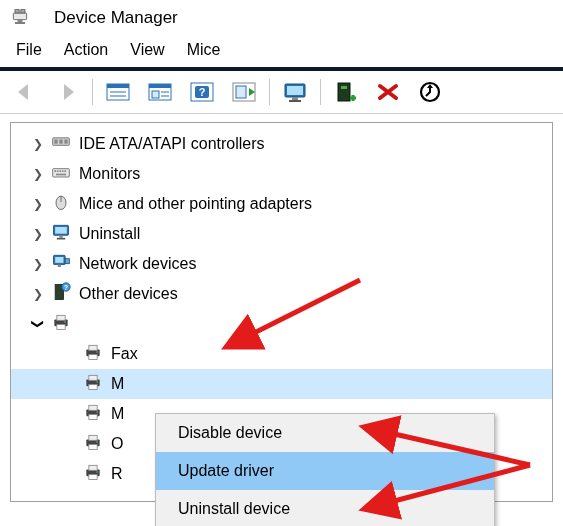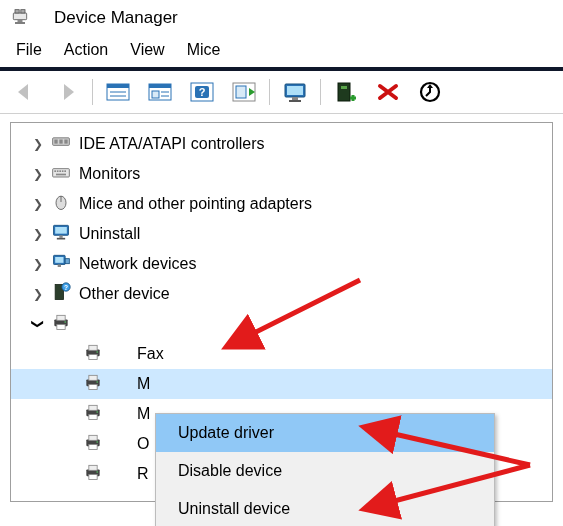--- a/index.html
+++ b/index.html
@@ -79,21 +79,21 @@
   }
   .tree-row .label { padding-left: 2px; text-align: right; }
   .child-row {
     display: flex;
     align-items: center;
     height: 30px;
     padding-left: 72px;
     gap: 6px;
   }
   .child-row.selected { background:#cde8ff; }
-  .child-row .label { padding-left:2px;margin-left:26px; }
+  .child-row .label { padding-left:2px; }
   .context-menu {
     position:absolute;
     left:155px;
     top:413px;
     width:340px;
     background:#f0f0f0;
     border:1px solid #bcbcbc;
     box-shadow:2px 2px 4px rgba(0,0,0,.25);
     z-index:10;
   }
@@ -262,21 +262,21 @@
       <span class="label">Network devices</span>
     </div>
 
     <div class="tree-row">
       <span class="expander">❯</span>
       <span><svg class="ic" viewBox="0 0 24 24">
             <rect x="5" y="3" width="10" height="18" fill="#2c3e2c" stroke="#1a261a"></rect>
             <circle cx="18" cy="6" r="5" fill="#3fa0e8" stroke="#17517f"></circle>
             <text x="18" y="9" font-size="8" text-anchor="middle" fill="#fff" font-weight="bold">?</text>
           </svg></span>
-      <span class="label">Other device</span>
+      <span class="label">Other devices</span>
     </div>
 
     <div class="tree-row">
       <span class="expander" style="transform:rotate(90deg); color:#000;">❯</span>
       <span><svg class="ic" viewBox="0 0 24 24">
             <rect x="4" y="9" width="16" height="8" rx="1" fill="#444"></rect>
             <rect x="7" y="4" width="10" height="6" fill="#eee" stroke="#888"></rect>
             <rect x="7" y="15" width="10" height="6" fill="#fff" stroke="#888"></rect>
             <circle cx="17" cy="12" r="1" fill="#56c865"></circle>
           </svg></span>
@@ -325,22 +325,22 @@
             <rect x="7" y="15" width="10" height="6" fill="#fff" stroke="#888"></rect>
             <circle cx="17" cy="12" r="1" fill="#56c865"></circle>
           </svg></span>
       <span class="label">R</span>
     </div>
 
   </div>
 </div>
 
 <div class="context-menu">
+  <div class="item">Disable device</div>
   <div class="item hl">Update driver</div>
-  <div class="item">Disable device</div>
   <div class="item">Uninstall device</div>
 </div>
 
 <svg class="arrow-layer" viewBox="0 0 563 526">
   <defs>
     <marker id="ah" markerWidth="8" markerHeight="8" refX="6" refY="4" orient="auto">
       <path d="M0,0 L8,4 L0,8 Z" fill="#e21b1b"></path>
     </marker>
   </defs>
   <line x1="360" y1="280" x2="230" y2="345" stroke="#e21b1b" stroke-width="5" marker-end="url(#ah)"></line>

